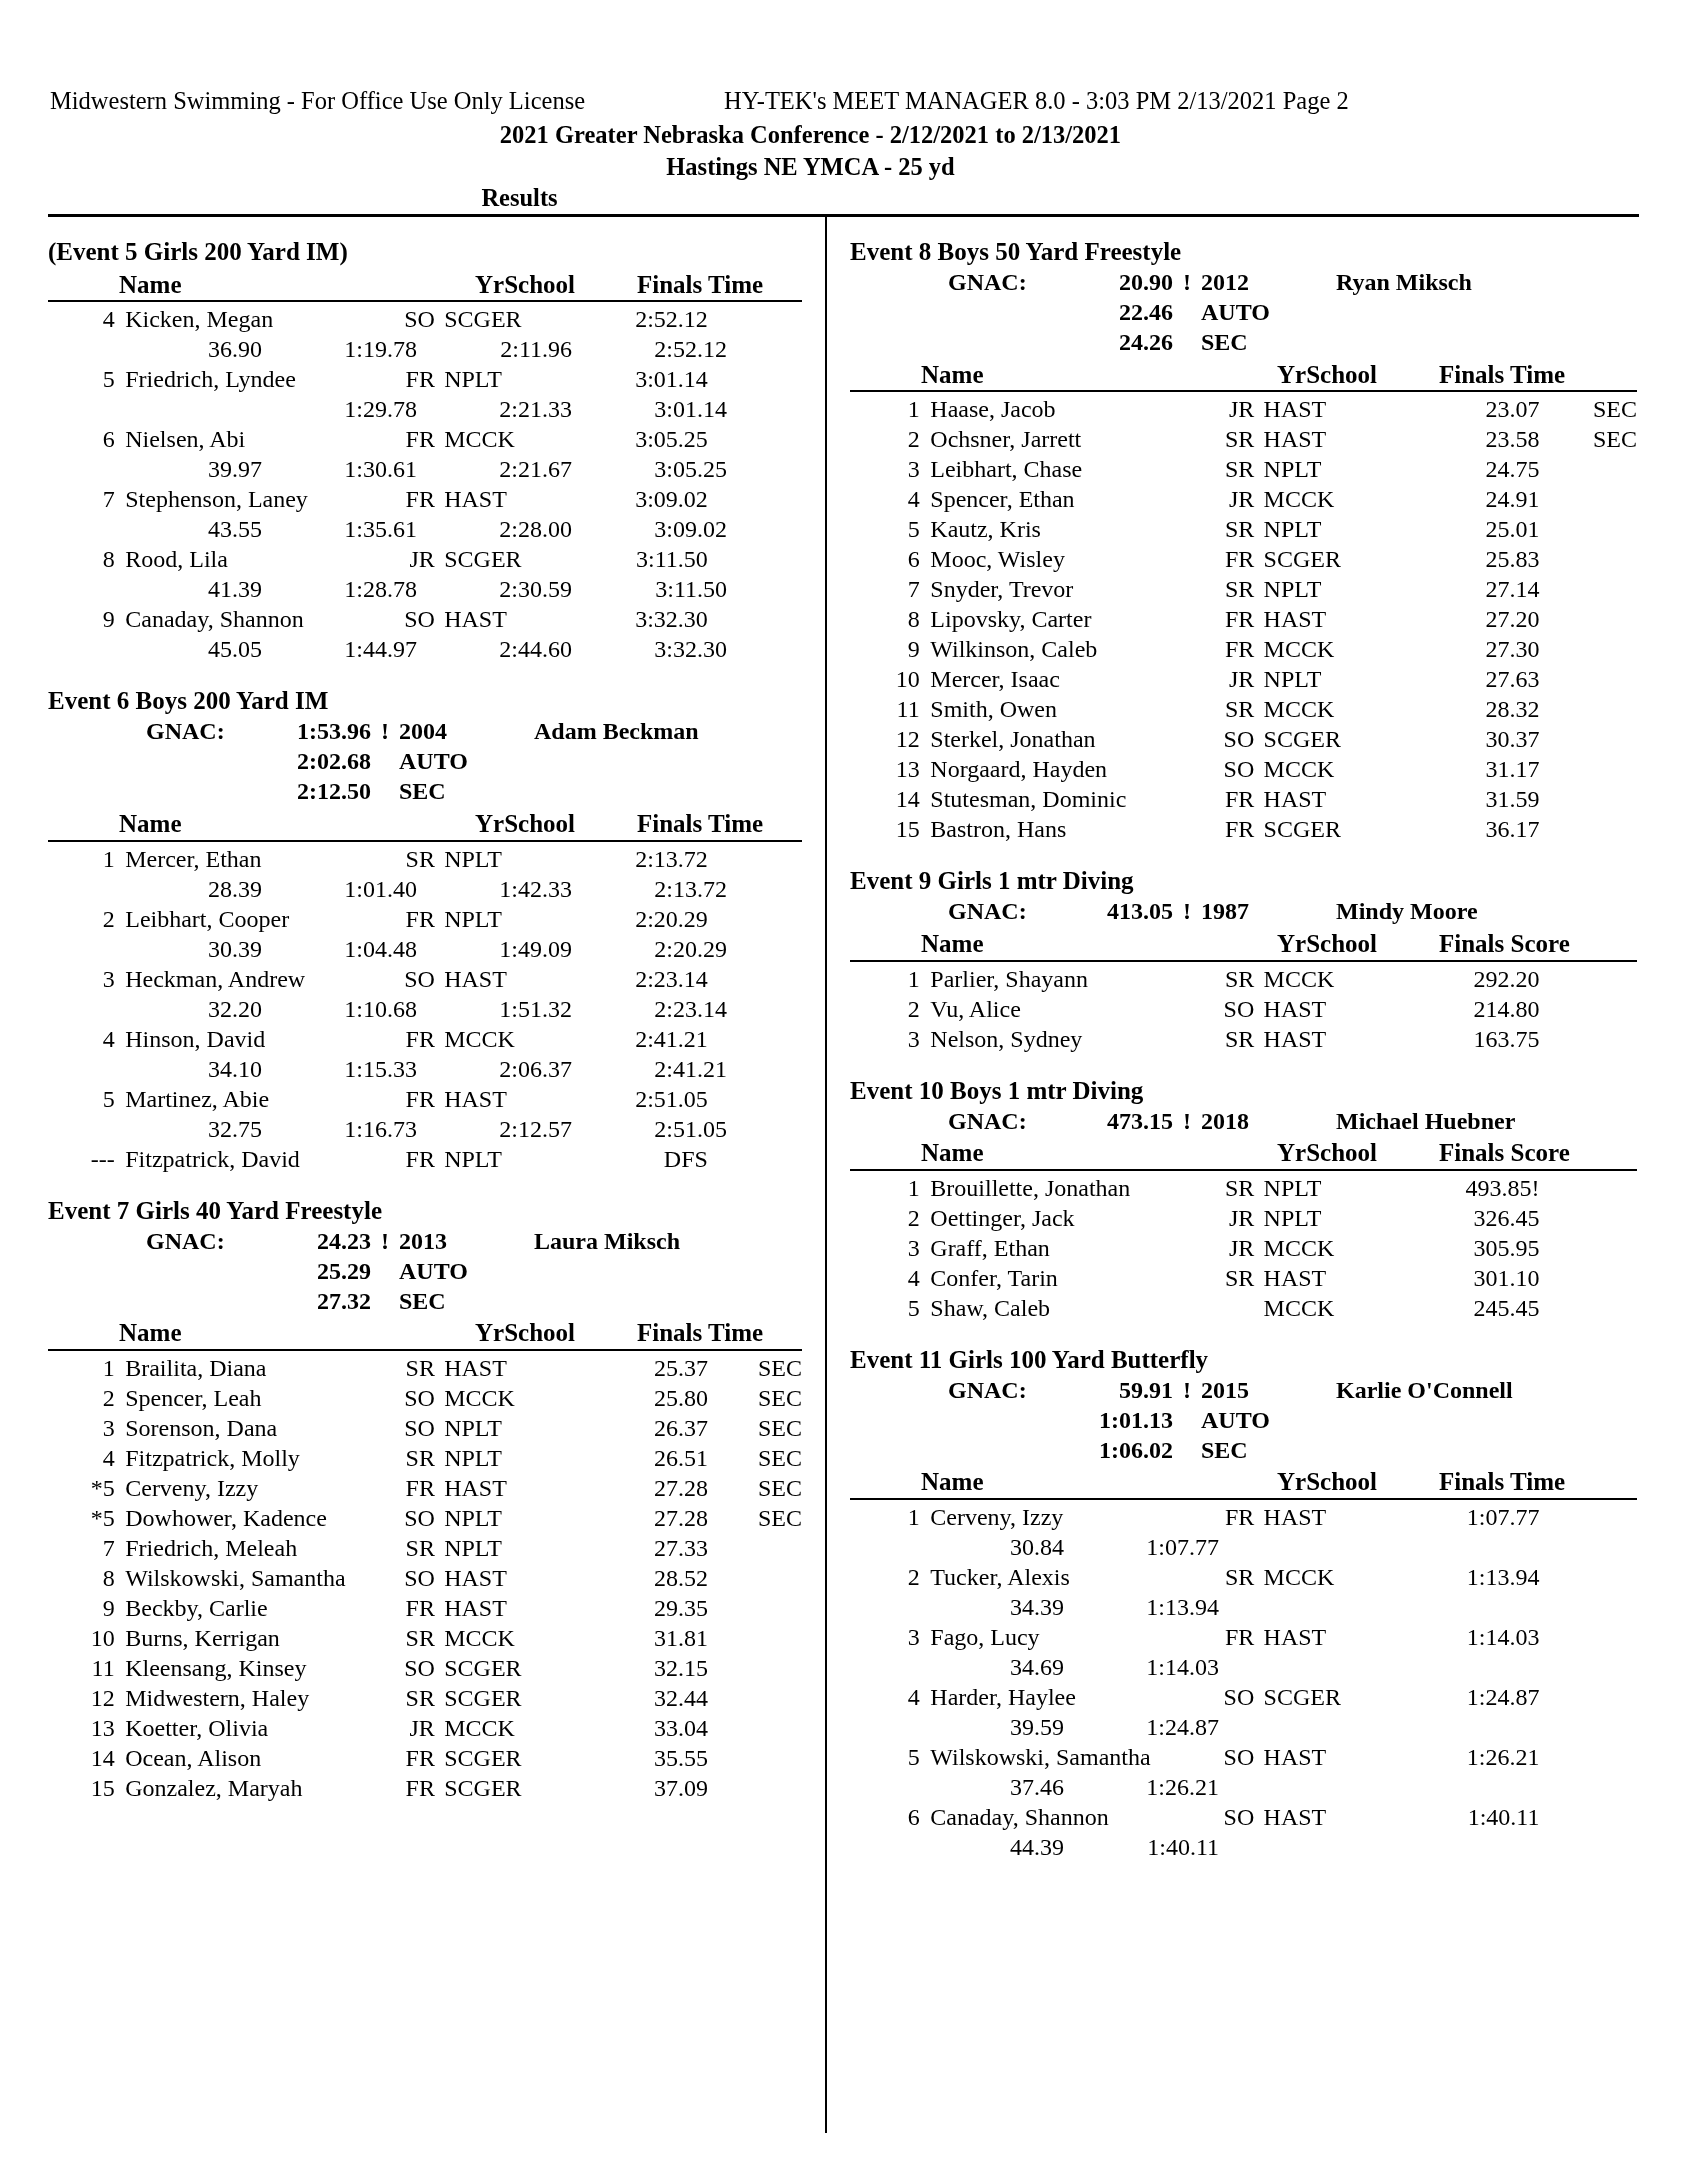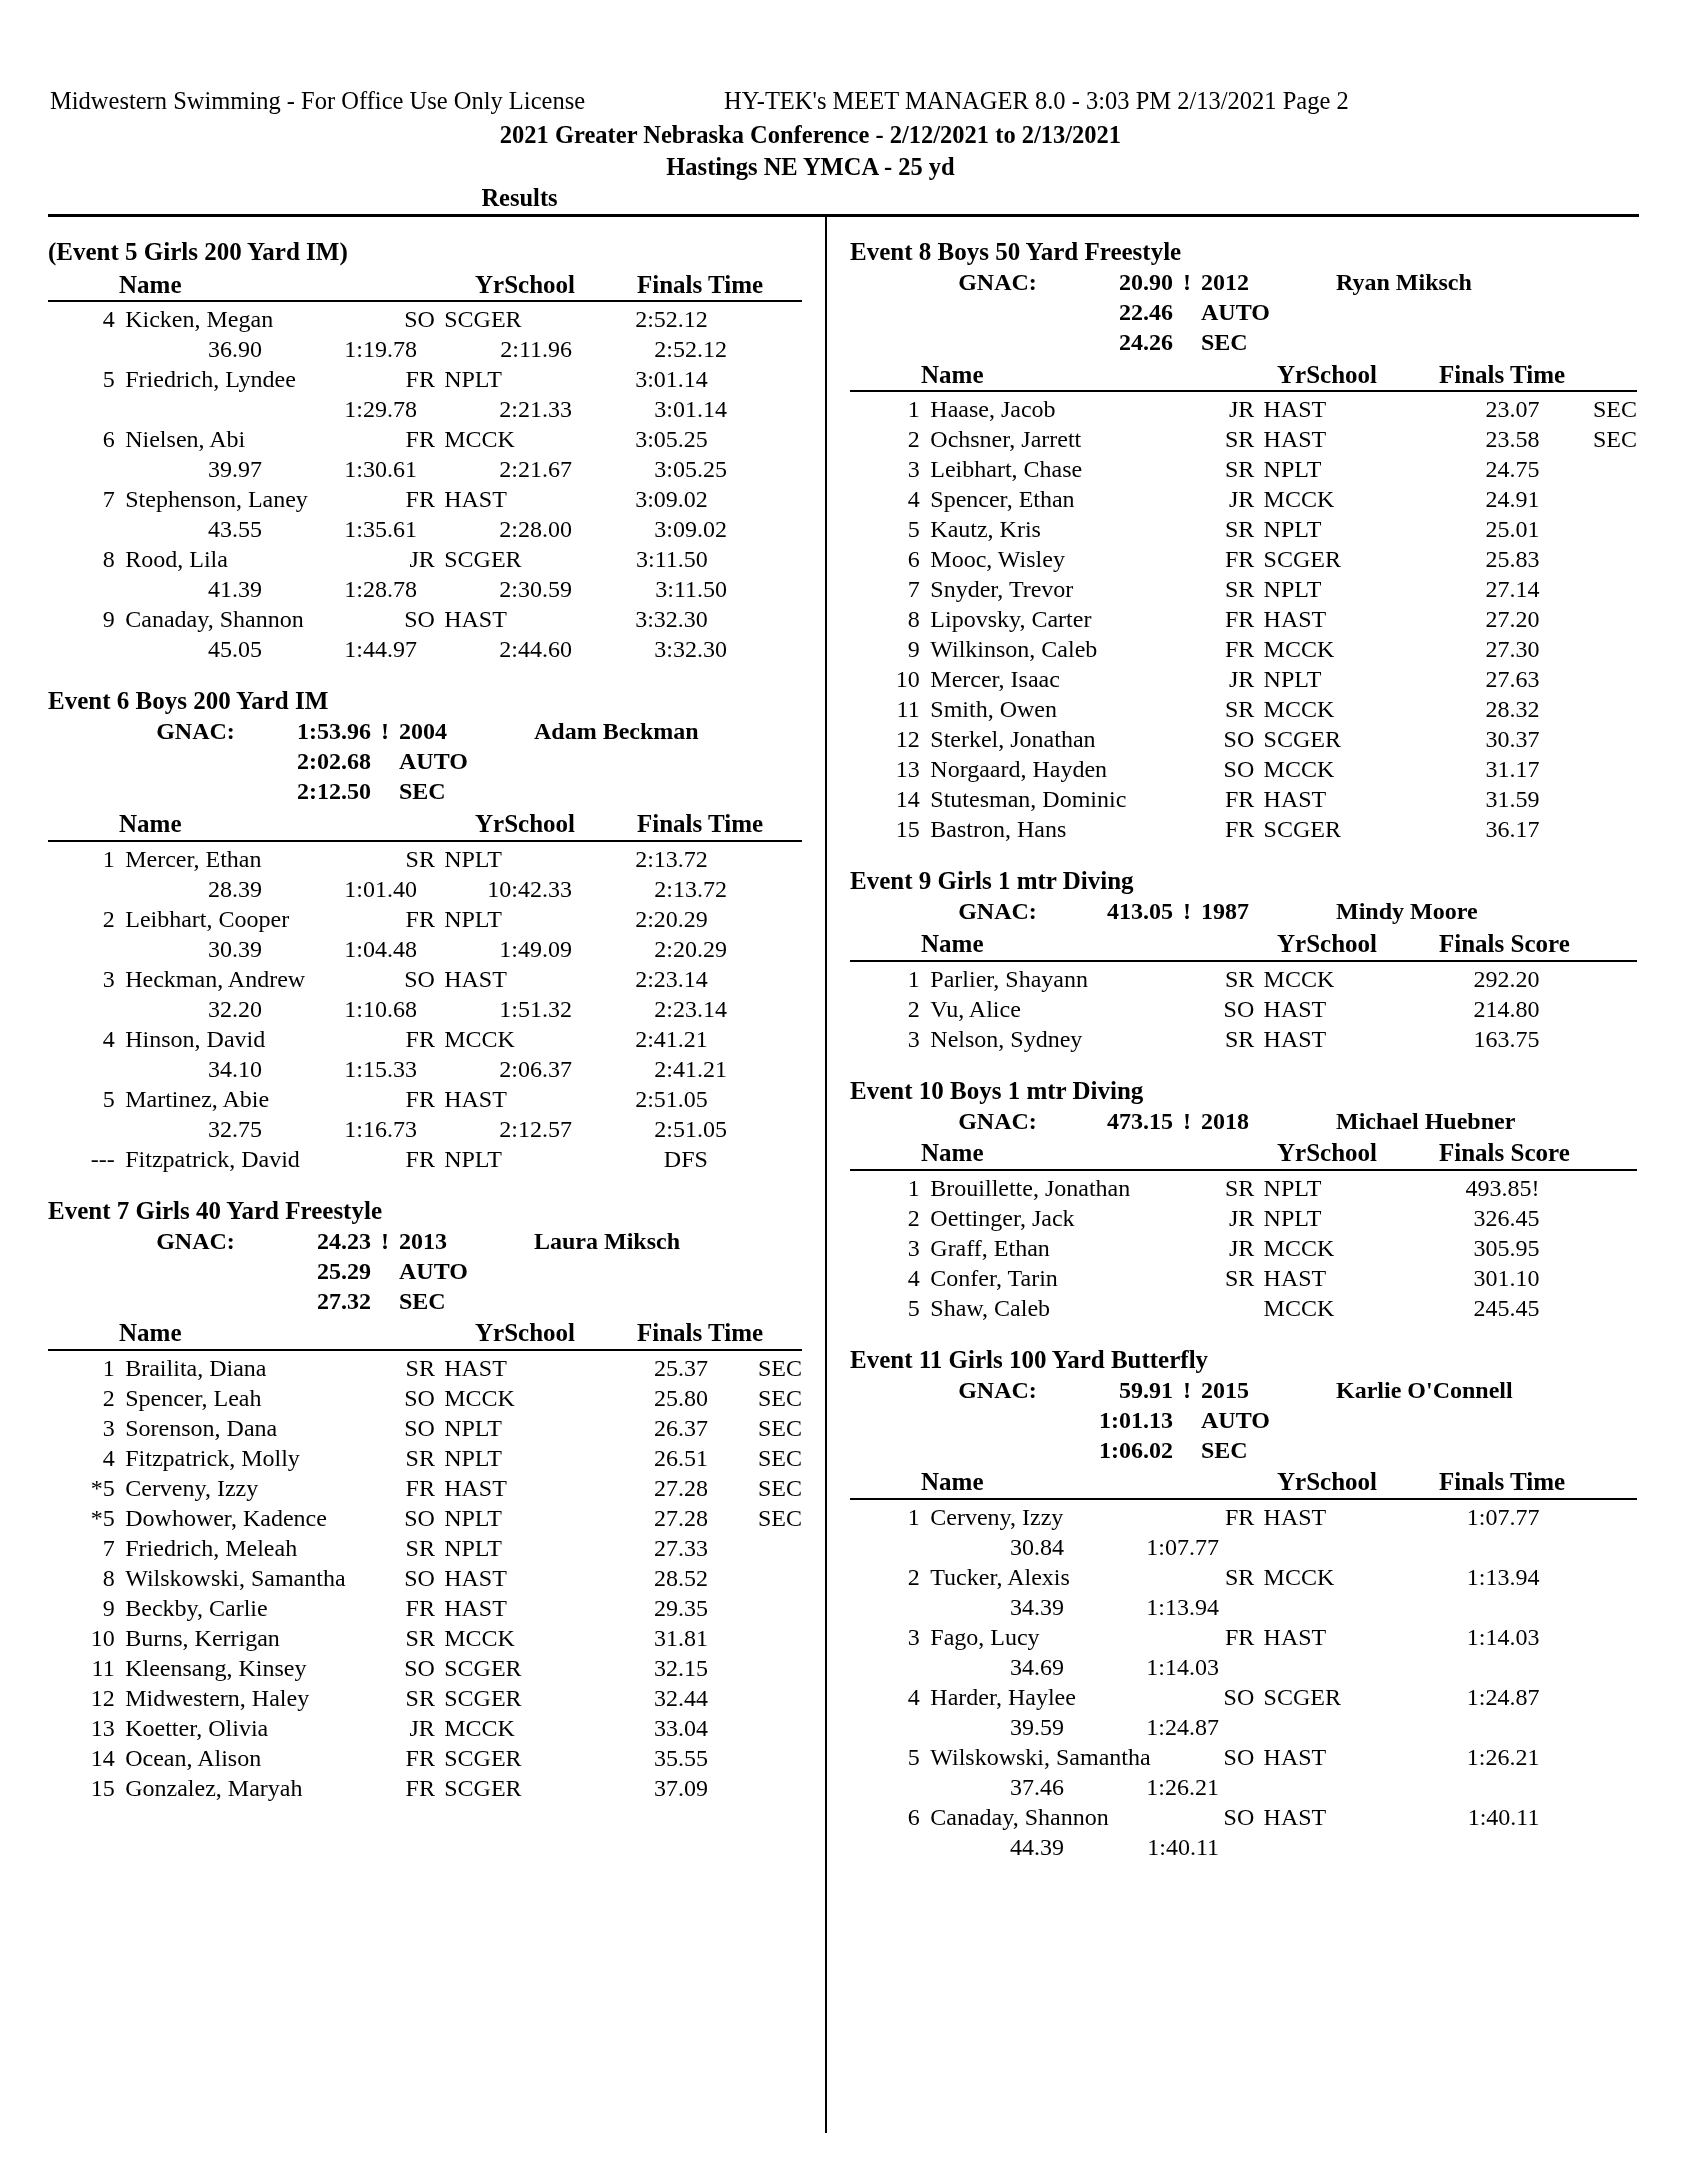--- a/index.html
+++ b/index.html
@@ -94,21 +94,21 @@
     line-height: 30px;
     white-space: nowrap;
     display: flex;
   }
   .rec-label  { display: inline-block; width: 99px; padding-left: 98px; }
   .rec-time   { display: inline-block; width: 126px; text-align: right; }
   .rec-bang   { display: inline-block; width: 28px;  text-align: center; }
   .rec-year   { display: inline-block; width: 79px; }
   .rec-holder { display: inline-block; padding-left: 56px; }
 
-  .record-line.std .rec-label { width: 99px; text-align: center; }
+  .record-line.std .rec-label { width: 99px; }
 
   
   .head-row {
     font-weight: bold;
     font-size: 25px;
     line-height: 30px;
     display: flex;
     white-space: nowrap;
     margin-top: 2.6px;
   }
@@ -291,21 +291,21 @@
           <span class="c-place">1</span>
           <span class="c-name">Mercer, Ethan</span>
           <span class="c-yr">SR</span>
           <span class="c-school">NPLT</span>
           <span class="c-time">2:13.72</span>
           <span class="c-flag"></span>
         </div>
         <div class="split-row">
           <span class="sp">28.39</span>
           <span class="sp">1:01.40</span>
-          <span class="sp">10:42.33</span>
+          <span class="sp">1:42.33</span>
           <span class="sp">2:13.72</span>
         </div>
         <div class="res-row">
           <span class="c-place">2</span>
           <span class="c-name">Leibhart, Cooper</span>
           <span class="c-yr">FR</span>
           <span class="c-school">NPLT</span>
           <span class="c-time">2:20.29</span>
           <span class="c-flag"></span>
         </div>

